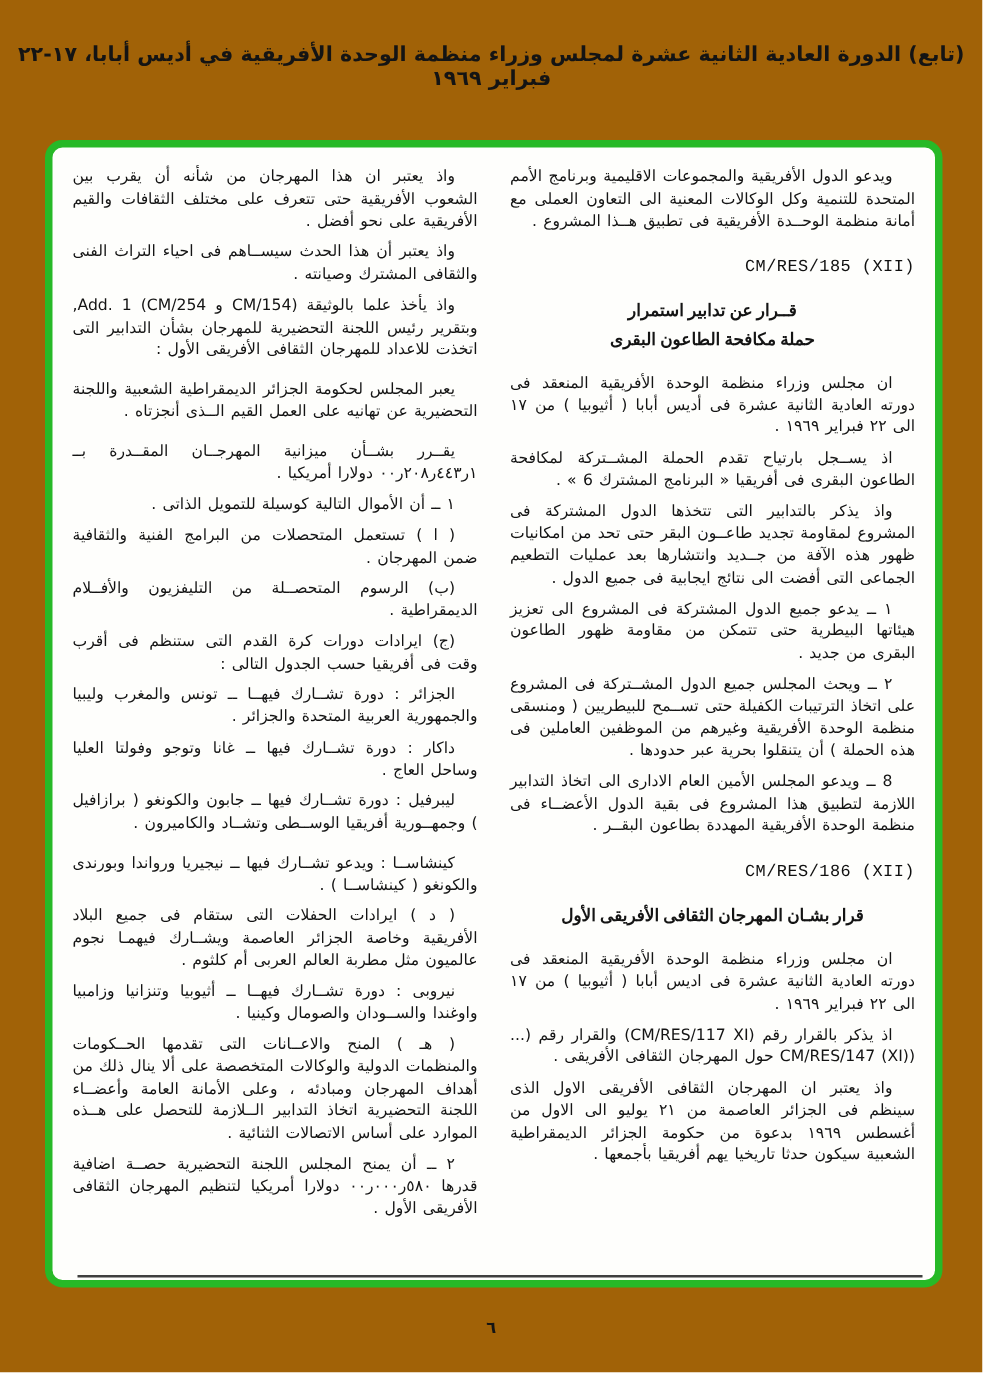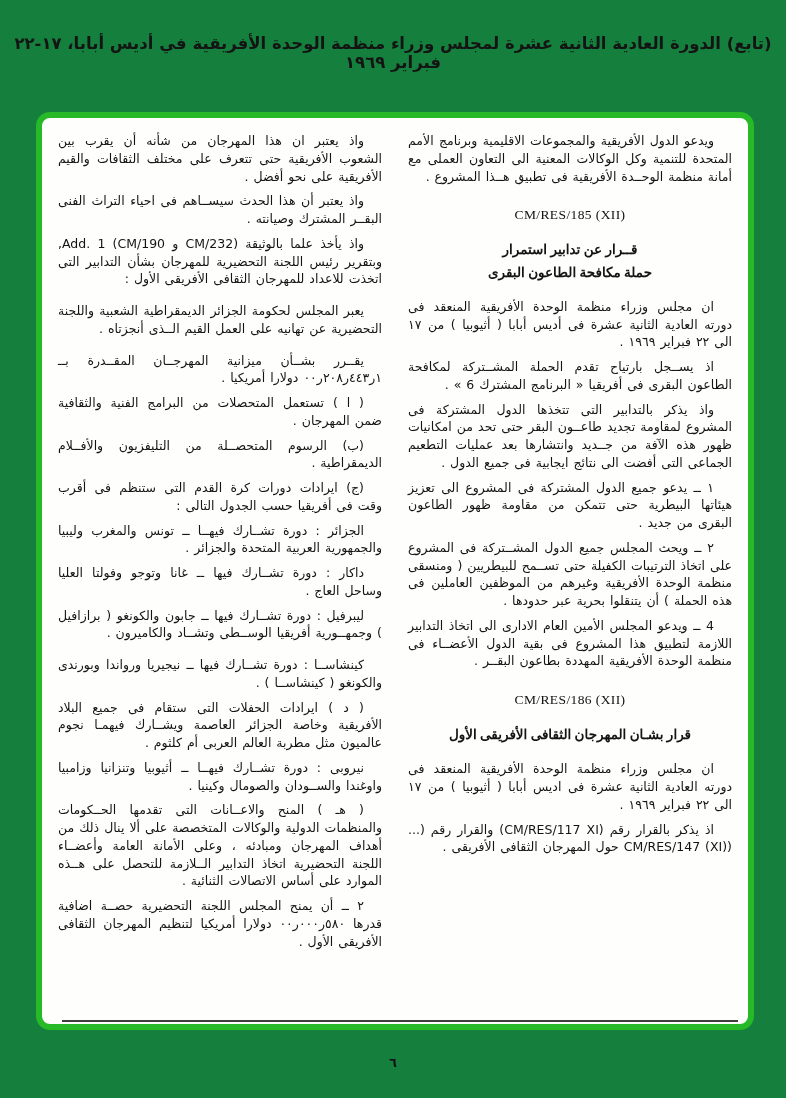--- a/index.html
+++ b/index.html
@@ -1,17 +1,17 @@
 <!DOCTYPE html>
 <html lang="ar"><head>
 <meta charset="utf-8">
 <style>
   html,body{margin:0;padding:0;background:#ffffff;}
   .page{
-    position:relative;width:786px;height:1098px;background:#15803d;
+    position:relative;width:786px;height:1098px;background:#a16207;
     font-family:"DejaVu Sans",sans-serif;color:#141414;overflow:hidden;
   }
   .header{position:absolute;top:34px;left:0;right:0;text-align:center;direction:rtl;}
   .header .title{font-size:16.5px;font-weight:bold;letter-spacing:0;}
   .header .source{font-size:10.8px;font-weight:bold;margin-top:9px;color:#1b1b1b;}
   .frame{
     position:absolute;left:36px;top:112px;width:718px;height:918px;
     border:6px solid #27b927;border-radius:14px;box-sizing:border-box;
     background:#fefefc;
   }
@@ -21,21 +21,21 @@
     direction:rtl;display:flex;gap:26px;
   }
   .col{flex:1 1 0;direction:rtl;}
   .para{
     margin:0 0 7px 0;font-size:12.5px;line-height:1.42;text-align:justify;
     text-indent:18px;word-spacing:1px;
   }
   .mt-md{margin-top:14px;}
   .mt-lg{margin-top:24px;}
   .ref{
-    direction:ltr;text-align:center;font-family:Liberation Serif, serif;
+    direction:ltr;text-align:right;font-family:Liberation Mono, monospace;
     font-size:13.5px;letter-spacing:.4px;margin:22px 0 0 0;color:#101010;
   }
   .res-title{
     font-size:13.5px;font-weight:bold;text-align:center;white-space:pre-line;
     line-height:1.65;margin:16px 0 4px 0;font-family:Liberation Serif, serif;
   }
   .page-number{
     position:absolute;bottom:28px;left:0;right:0;text-align:center;
     font-size:13px;font-weight:bold;
   }
@@ -57,42 +57,44 @@
 
         <div class="ref">CM/RES/185  (XII)</div>
         <div class="res-title">قــرار عن تدابير استمرار
 حملة مكافحة الطاعون البقرى</div>
 
         <p class="para mt-md">ان مجلس وزراء منظمة الوحدة الأفريقية المنعقد فى دورته العادية الثانية عشرة فى أديس أبابا ( أثيوبيا ) من ١٧ الى ٢٢ فبراير ١٩٦٩ .</p>
         <p class="para">اذ يســجل بارتياح تقدم الحملة المشــتركة لمكافحة الطاعون البقرى فى أفريقيا « البرنامج المشترك 6 » .</p>
         <p class="para">واذ يذكر بالتدابير التى تتخذها الدول المشتركة فى المشروع لمقاومة تجديد طاعــون البقر حتى تحد من امكانيات ظهور هذه الآفة من جــديد وانتشارها بعد عمليات التطعيم الجماعى التى أفضت الى نتائج ايجابية فى جميع الدول .</p>
         <p class="para">١ ــ يدعو جميع الدول المشتركة فى المشروع الى تعزيز هيئاتها البيطرية حتى تتمكن من مقاومة ظهور الطاعون البقرى من جديد .</p>
         <p class="para">٢ ــ ويحث المجلس جميع الدول المشــتركة فى المشروع على اتخاذ الترتيبات الكفيلة حتى تســمح للبيطريين ( ومنسقى منظمة الوحدة الأفريقية وغيرهم من الموظفين العاملين فى هذه الحملة ) أن يتنقلوا بحرية عبر حدودها .</p>
-        <p class="para">4 ــ ويدعو المجلس الأمين العام الادارى الى اتخاذ التدابير اللازمة لتطبيق هذا المشروع فى بقية الدول الأعضــاء فى منظمة الوحدة الأفريقية المهددة بطاعون البقــر .</p>
+        <p class="para">8 ــ ويدعو المجلس الأمين العام الادارى الى اتخاذ التدابير اللازمة لتطبيق هذا المشروع فى بقية الدول الأعضــاء فى منظمة الوحدة الأفريقية المهددة بطاعون البقــر .</p>
 
         <div class="ref mt-lg">CM/RES/186  (XII)</div>
         <div class="res-title">قرار بشـان المهرجان الثقافى الأفريقى الأول</div>
 
         <p class="para mt-md">ان مجلس وزراء منظمة الوحدة الأفريقية المنعقد فى دورته العادية الثانية عشرة فى اديس أبابا ( أثيوبيا ) من ١٧ الى ٢٢ فبراير ١٩٦٩ .</p>
         <p class="para">اذ يذكر بالقرار رقم (CM/RES/117 XI) والقرار رقم (... (CM/RES/147 (XI) حول المهرجان الثقافى الأفريقى .</p>
+        <p class="para">واذ يعتبر ان المهرجان الثقافى الأفريقى الاول الذى سينظم فى الجزائر العاصمة من ٢١ يوليو الى الاول من أغسطس ١٩٦٩ بدعوة من حكومة الجزائر الديمقراطية الشعبية سيكون حدثا تاريخيا يهم أفريقيا بأجمعها .</p>
       </div>
 
       <div class="col">
         <p class="para">واذ يعتبر ان هذا المهرجان من شأنه أن يقرب بين الشعوب الأفريقية حتى تتعرف على مختلف الثقافات والقيم الأفريقية على نحو أفضل .</p>
-        <p class="para">واذ يعتبر أن هذا الحدث سيســاهم فى احياء التراث الفنى البقــر المشترك وصيانته .</p>
-        <p class="para">واذ يأخذ علما بالوثيقة (CM/232 و CM/190) Add. 1, وبتقرير رئيس اللجنة التحضيرية للمهرجان بشأن التدابير التى اتخذت للاعداد للمهرجان الثقافى الأفريقى الأول :</p>
+        <p class="para">واذ يعتبر أن هذا الحدث سيســاهم فى احياء التراث الفنى والثقافى المشترك وصيانته .</p>
+        <p class="para">واذ يأخذ علما بالوثيقة (CM/154 و CM/254) Add. 1, وبتقرير رئيس اللجنة التحضيرية للمهرجان بشأن التدابير التى اتخذت للاعداد للمهرجان الثقافى الأفريقى الأول :</p>
         <p class="para mt-md">يعبر المجلس لحكومة الجزائر الديمقراطية الشعبية واللجنة التحضيرية عن تهانيه على العمل القيم الــذى أنجزتاه .</p>
         <p class="para mt-md">يقــرر بشــأن ميزانية المهرجــان المقــدرة بــ ١ر٤٤٣ر٢٠٨ر٠٠ دولارا أمريكيا .</p>
+        <p class="para">١ ــ أن الأموال التالية كوسيلة للتمويل الذاتى .</p>
         <p class="para">( ا ) تستعمل المتحصلات من البرامج الفنية والثقافية ضمن المهرجان .</p>
         <p class="para">(ب) الرسوم المتحصــلة من التليفزيون والأفــلام الديمقراطية .</p>
         <p class="para">(ج) ايرادات دورات كرة القدم التى ستنظم فى أقرب وقت فى أفريقيا حسب الجدول التالى :</p>
         <p class="para">الجزائر : دورة تشــارك فيهــا ــ تونس والمغرب وليبيا والجمهورية العربية المتحدة والجزائر .</p>
         <p class="para">داكار : دورة تشــارك فيها ــ غانا وتوجو وفولتا العليا وساحل العاج .</p>
         <p class="para">ليبرفيل : دورة تشــارك فيها ــ جابون والكونغو ( برازافيل ) وجمهــورية أفريقيا الوســطى وتشــاد والكاميرون .</p>
-        <p class="para mt-md">كينشاســا : دورة تشــارك فيها ــ نيجيريا ورواندا وبورندى والكونغو ( كينشاســا ) .</p>
+        <p class="para mt-md">كينشاســا : ويدعو تشــارك فيها ــ نيجيريا ورواندا وبورندى والكونغو ( كينشاســا ) .</p>
         <p class="para">( د ) ايرادات الحفلات التى ستقام فى جميع البلاد الأفريقية وخاصة الجزائر العاصمة ويشــارك فيهمـا نجوم عالميون مثل مطربة العالم العربى أم كلثوم .</p>
         <p class="para">نيروبى : دورة تشــارك فيهــا ــ أثيوبيا وتنزانيا وزامبيا واوغندا والســودان والصومال وكينيا .</p>
         <p class="para">( هـ ) المنح والاعــانات التى تقدمها الحــكومات والمنظمات الدولية والوكالات المتخصصة على ألا ينال ذلك من أهداف المهرجان ومبادئه ، وعلى الأمانة العامة وأعضــاء اللجنة التحضيرية اتخاذ التدابير الــلازمة للتحصل على هــذه الموارد على أساس الاتصالات الثنائية .</p>
         <p class="para">٢ ــ أن يمنح المجلس اللجنة التحضيرية حصــة اضافية قدرها ٥٨٠ر٠٠٠ر٠٠ دولارا أمريكيا لتنظيم المهرجان الثقافى الأفريقى الأول .</p>
       </div>
 
     </div>
     <div class="artifact-line"></div>
   </div>
 

